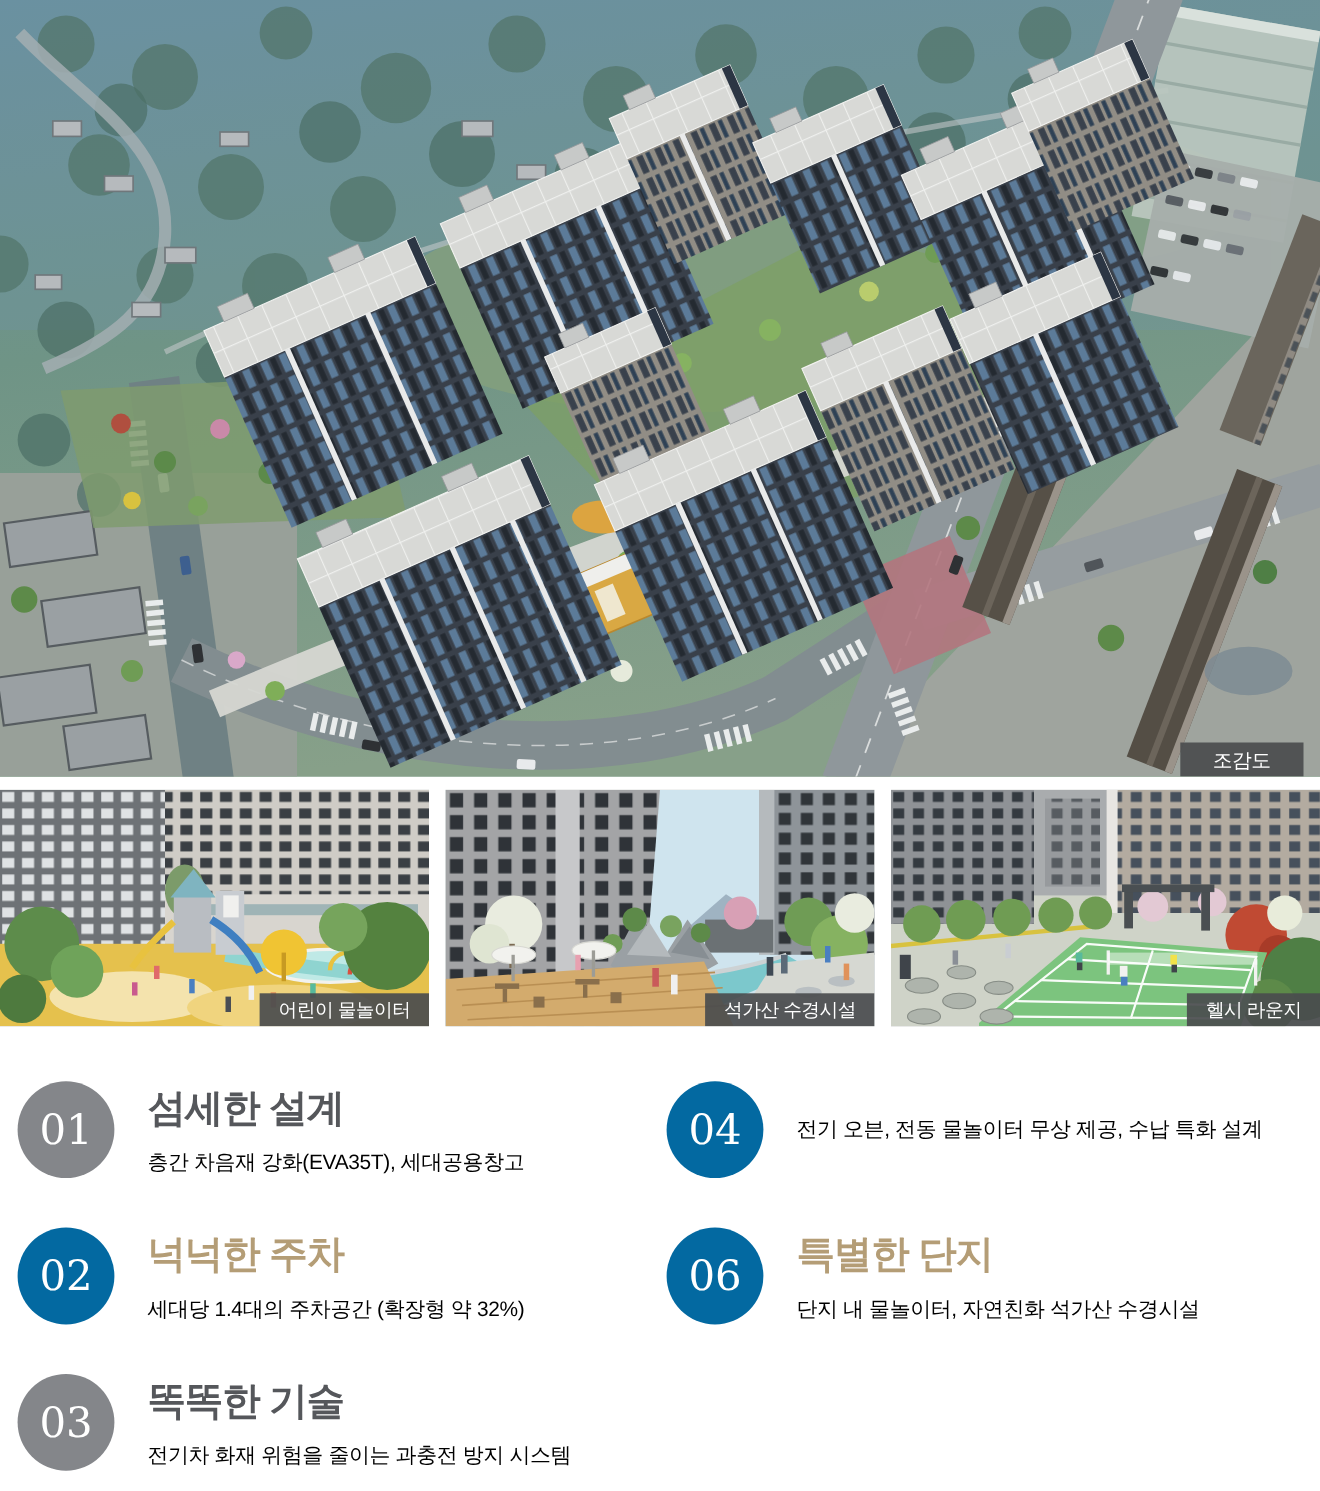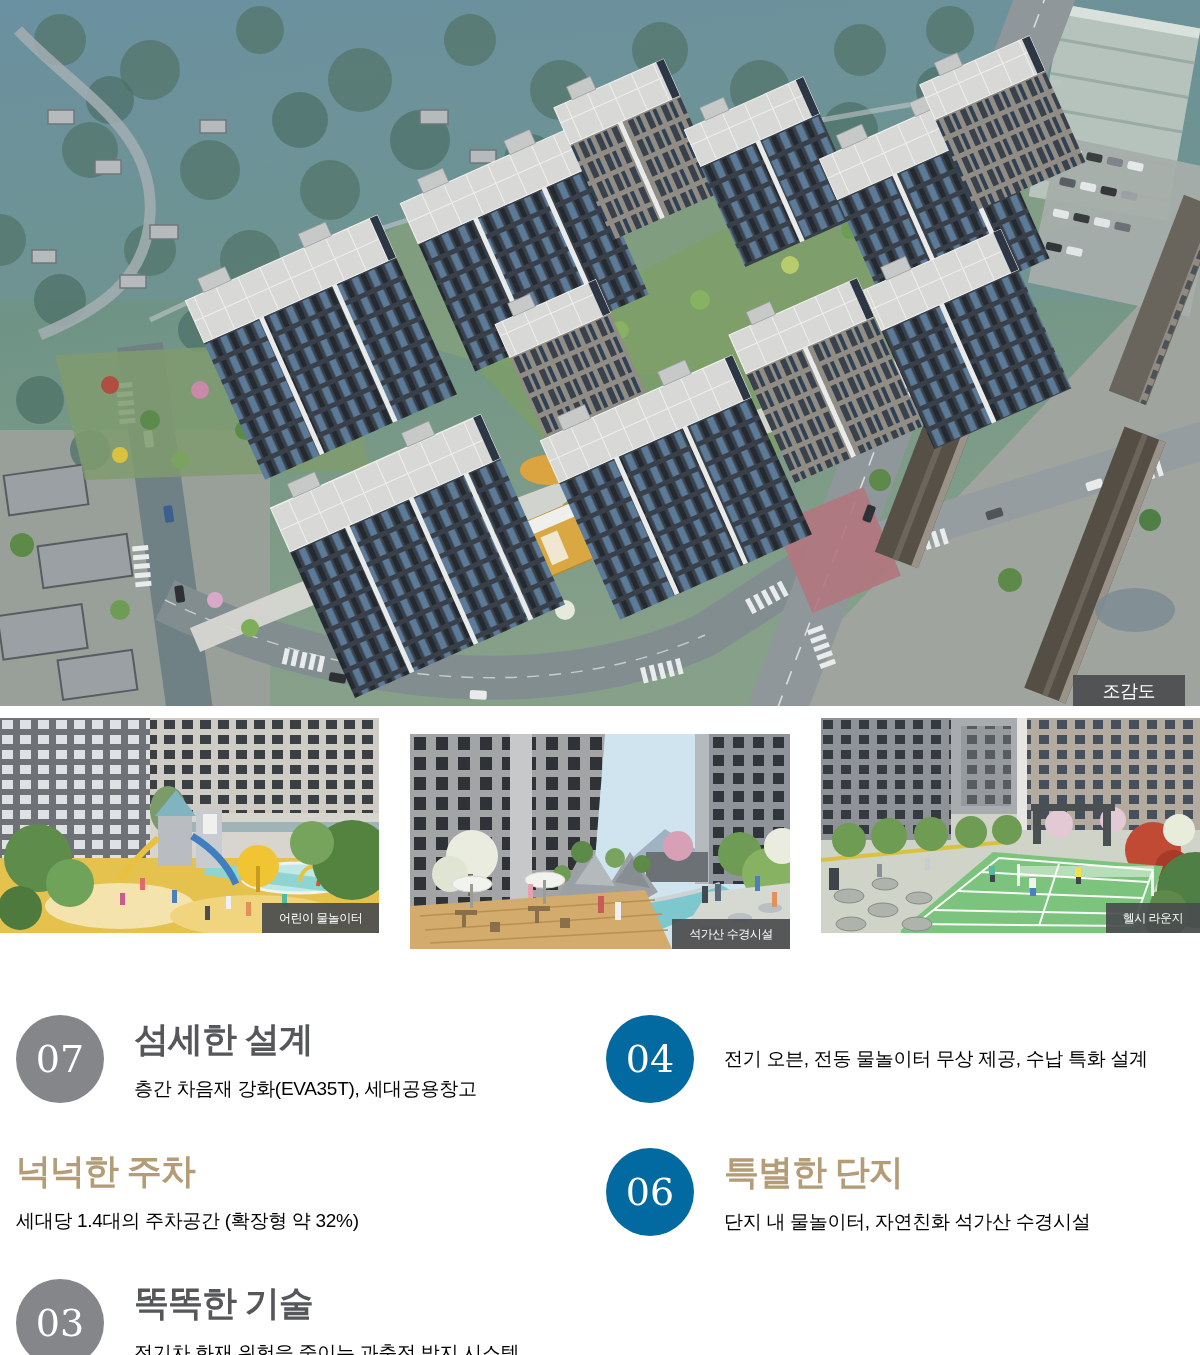--- a/index.html
+++ b/index.html
@@ -4,21 +4,21 @@
 <style>
   html,body{margin:0;padding:0;background:#ffffff;}
   body{width:1200px;font-family:"Liberation Sans",sans-serif;-webkit-font-smoothing:antialiased;}
   .hero{position:relative;width:1200px;height:706px;overflow:hidden;background:#74967f;}
   .hero svg{display:block;}
   .img-badge{position:absolute;background:rgba(74,76,78,0.92);color:#ffffff;display:flex;align-items:center;justify-content:center;letter-spacing:-0.5px;}
   .hero .img-badge{right:15px;bottom:0;height:31px;padding:0 30px;font-size:18px;}
   .thumbs{margin-top:12px;display:flex;gap:15px;width:1200px;}
   .thumb{position:relative;width:390px;height:215px;overflow:hidden;background:#b9bcb9;}
   .thumb svg{display:block;}
-  .thumb .img-badge{right:0;bottom:0;height:30px;padding:0 17px;font-size:12px;}
+  .thumb .img-badge{right:0;bottom:0;height:30px;padding:0 17px;font-size:17px;}
   .features{padding:50px 0 0 16px;display:grid;grid-template-columns:590px 1fr;column-gap:0;}
   .f-item{display:flex;align-items:center;gap:30px;margin-bottom:45px;}
   .f-circle{width:88px;height:88px;border-radius:50%;flex:0 0 88px;display:flex;align-items:center;justify-content:center;
             color:#ffffff;font-family:"DejaVu Serif","Liberation Serif",serif;font-size:38px;line-height:1;}
   .f-item.gray .f-circle{background:#84868a;}
   .f-item.tan  .f-circle{background:#0369a1;}
   .f-title{font-size:35px;font-weight:bold;letter-spacing:-1px;margin-bottom:13px;}
   .f-item.gray .f-title{color:#55575b;}
   .f-item.tan  .f-title{color:#b49d76;}
   .f-desc{font-size:19px;color:#000000;letter-spacing:-0.3px;}
@@ -402,21 +402,21 @@
         <rect x="226" y="178" width="5" height="13" fill="#f0f0f0"></rect>
           <rect x="246" y="184" width="5" height="14" fill="#e0925a"></rect>
         <rect x="282" y="176" width="5" height="13" fill="#58ba9c"></rect>
           <rect x="120" y="175" width="5" height="12" fill="#c95a8e"></rect>
         <rect x="205" y="188" width="5" height="14" fill="#4a4e54"></rect>
       </g>
     </svg>
     <figcaption class="img-badge">어린이 물놀이터</figcaption>
   </figure>
 
-  <figure class="thumb" style="margin:16px">
+  <figure class="thumb" style="margin:0">
     <svg width="390" height="215" viewBox="0 0 390 215">
       <defs>
         <pattern id="w3" width="22" height="20" patternUnits="userSpaceOnUse">
           <rect width="22" height="20" fill="#a3a4a6"></rect>
             <rect x="4" y="3" width="12" height="13" fill="#2f3338"></rect>
         </pattern>
         <pattern id="w4" width="20" height="18" patternUnits="userSpaceOnUse">
           <rect width="20" height="18" fill="#8e9499"></rect>
             <rect x="3" y="3" width="11" height="11" fill="#303539"></rect>
         </pattern>
@@ -552,27 +552,28 @@
       </g>
       <rect x="8" y="150" width="10" height="22" fill="#3f444a"></rect>
     </svg>
     <figcaption class="img-badge">헬시 라운지</figcaption>
   </figure>
 </div>
 
 <div class="features">
   <div>
     <div class="f-item gray">
-      <div class="f-circle">07</div>
+      <div class="f-circle">01</div>
       <div>
         <div class="f-title">섬세한 설계</div>
         <div class="f-desc">층간 차음재 강화(EVA35T), 세대공용창고</div>
       </div>
     </div>
     <div class="f-item tan">
+      <div class="f-circle">02</div>
       <div>
         <div class="f-title">넉넉한 주차</div>
         <div class="f-desc">세대당 1.4대의 주차공간 (확장형 약 32%)</div>
       </div>
     </div>
     <div class="f-item gray">
       <div class="f-circle">03</div>
       <div>
         <div class="f-title">똑똑한 기술</div>
         <div class="f-desc">전기차 화재 위험을 줄이는 과충전 방지 시스템</div>

